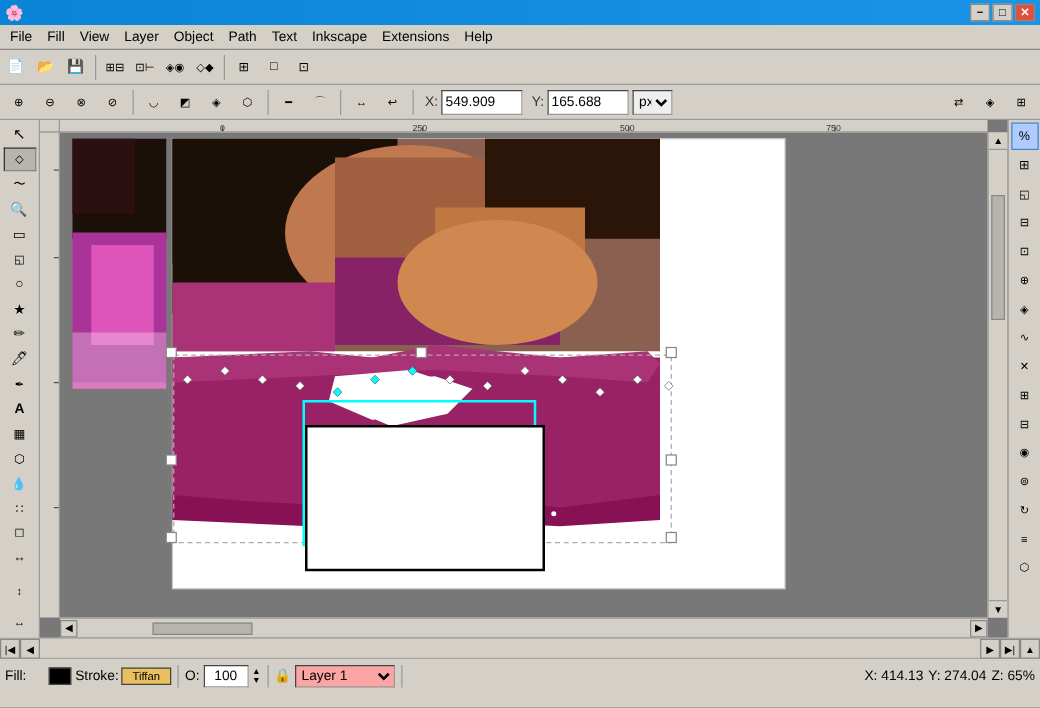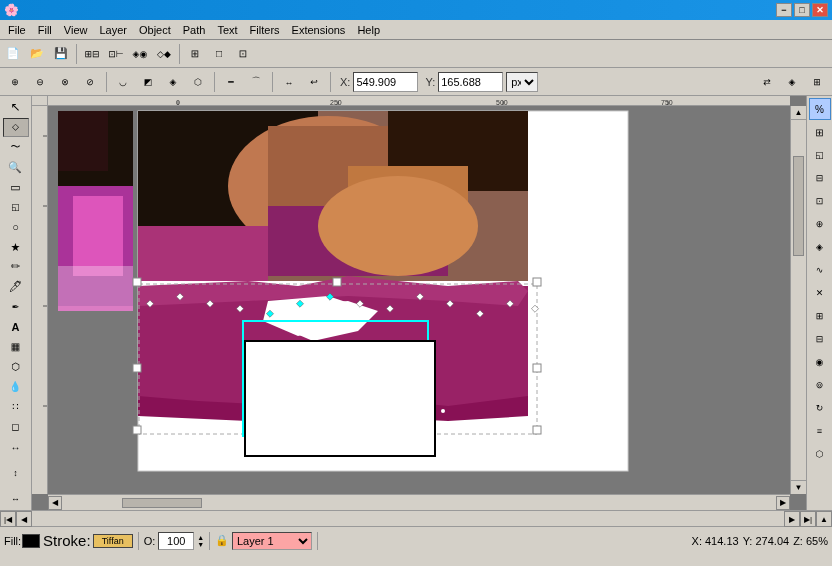--- a/index.html
+++ b/index.html
@@ -255,21 +255,21 @@
 </div>
 
 <div id="menubar">
 <div class="menu-item">File</div>
     <div class="menu-item">Fill</div>
     <div class="menu-item">View</div>
     <div class="menu-item">Layer</div>
     <div class="menu-item">Object</div>
     <div class="menu-item">Path</div>
     <div class="menu-item">Text</div>
-    <div class="menu-item">Filters</div>
+    <div class="menu-item">Inkscape</div>
     <div class="menu-item">Extensions</div>
     <div class="menu-item">Help</div>
   </div>
 
 <div id="toolbar1">
   <div class="tb-btn">📄</div>
   <div class="tb-btn">📂</div>
   <div class="tb-btn">💾</div>
   <div class="tb-separator"></div>
 
@@ -490,26 +490,26 @@
 <div id="canvas-hscroll-area" style="display:flex; height:16px; background:#d4d0c8; border-top:1px solid #999;">
   <div class="scroll-nav-btn">|◀</div>
   <div class="scroll-nav-btn">◀</div>
   <div style="flex:1; background:#d4d0c8;"></div>
   <div class="scroll-nav-btn">▶</div>
   <div class="scroll-nav-btn">▶|</div>
   <div class="scroll-nav-btn">▲</div>
 </div>
 
 <div id="statusbar" style="height:28px; background:#d4d0c8; border-top:1px solid #999; display:flex; align-items:center; padding:0 4px; gap:3px; font-size:11px;">
-  <div style="display:flex; align-items:center; gap:1px;">
+  <div style="display:flex; align-items:center; gap:18px;">
     <span style="font-size:11px;">Fill:</span>
     <div class="status-fill-box" style="width:18px; height:14px; background:black; border:1px solid #444;"></div>
   </div>
   <div style="display:flex; align-items:center; gap:2px;">
-    <span style="font-size:15px;">Stroke:</span>
+    <span style="font-size:11px;">Stroke:</span>
     <div style="width:40px; height:14px; background:#e8c060; border:1px solid #444; display:flex; align-items:center; justify-content:center; font-size:9px;">
         <span>Tiffan</span>
       </div>
   </div>
   <div class="status-separator"></div>
   <span>O:</span>
   <input class="status-input" value="100" style="width: 36px;">
   <div style="display:flex; flex-direction:column; font-size:7px;">
     <span>▲</span>
       <span>▼</span>

